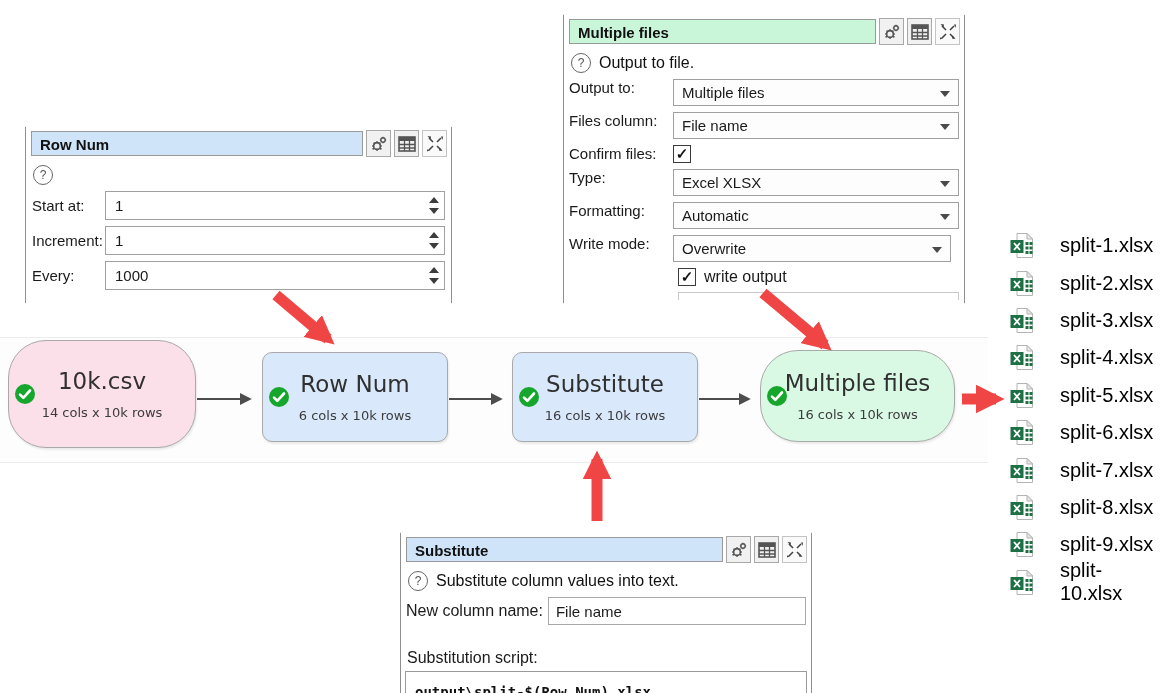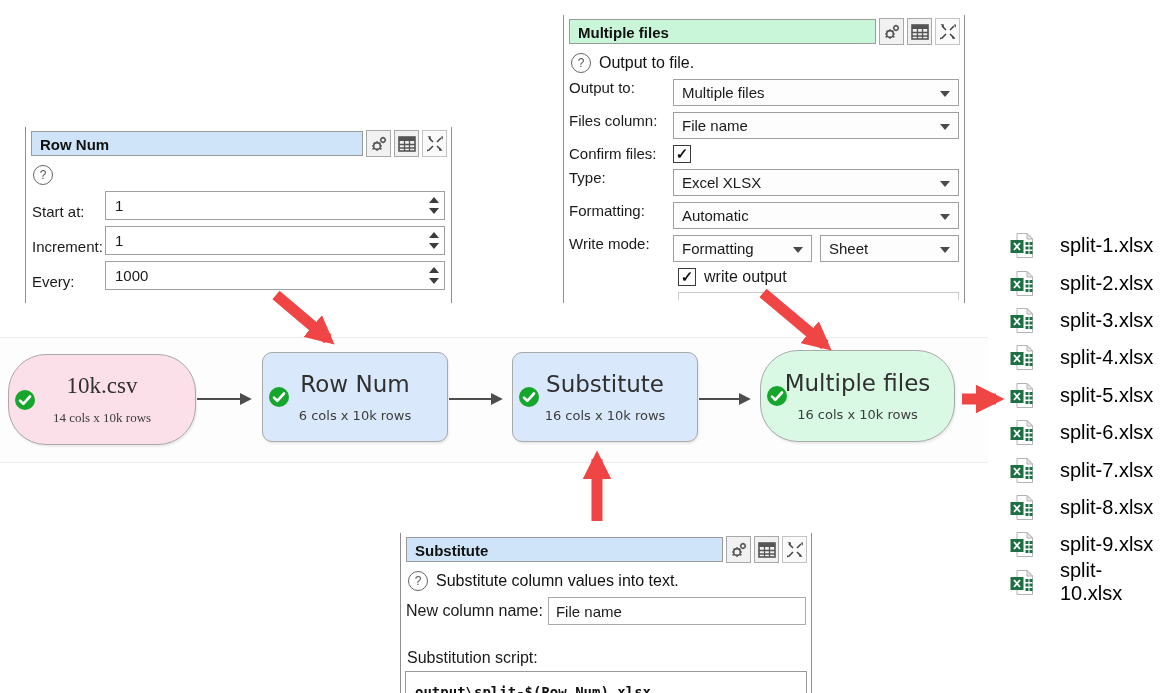--- a/index.html
+++ b/index.html
@@ -22,21 +22,21 @@
   .t-green{background:#c9f5d9;}
   .hbtn{width:25px;height:27px;padding:0;display:flex;align-items:center;justify-content:center;
         background:#f1f1f1;border:1px solid #a8a8a8;box-sizing:border-box;cursor:pointer;}
   .hbtn:last-child{background:#fafafa;border-color:#c4c4c4;}
 
   .help-row{display:flex;align-items:center;gap:8px;margin:8px 7px 6px 7px;font-size:16px;color:#111;}
   .help-circle{width:18px;height:18px;border:1.4px solid #666;border-radius:50%;flex:none;
                display:flex;align-items:center;justify-content:center;font-size:12px;color:#555;cursor:pointer;}
 
   
-  .rn-row{display:flex;align-items:flex-end;margin:6px 6px 6px 6px;}
+  .rn-row{display:flex;align-items:center;margin:6px 6px 6px 6px;}
   .rn-label{width:73px;flex:none;font-size:15px;}
   .spin-input{flex:1;height:29px;border:1px solid #a0a0a0;background:#fff;box-sizing:border-box;
               display:flex;align-items:center;padding-left:9px;font-size:15px;position:relative;}
   .spinner{position:absolute;right:0;top:0;bottom:0;width:21px;display:flex;flex-direction:column;
            align-items:center;justify-content:center;gap:5px;cursor:pointer;}
   .tri-up{width:0;height:0;border-left:5px solid transparent;border-right:5px solid transparent;border-bottom:6px solid #3c3c3c;}
   .tri-down{width:0;height:0;border-left:5px solid transparent;border-right:5px solid transparent;border-top:6px solid #3c3c3c;}
 
   
   .mf-row{display:flex;margin:6px 5px 6px 5px;}
@@ -230,28 +230,24 @@
     <div class="mf-row">
       <span class="mf-label">Formatting:</span>
       <div class="dropdown">
         <span>Automatic</span>
         <span class="dd-caret"></span>
       </div>
     </div>
     <div class="mf-row">
       <span class="mf-label">Write mode:</span>
       <div class="dropdown">
-        <span>Formatting</span>
+        <span>Overwrite</span>
         <span class="dd-caret"></span>
       </div>
       <span class="dd-gap"></span>
-      <div class="dropdown">
-        <span>Sheet</span>
-        <span class="dd-caret"></span>
-      </div>
     </div>
     <div class="mf-row" style="margin-left:114px;">
       <div class="checkbox">
         <span>✓</span>
       </div>
       <span style="margin-left:8px;font-size:16px;">write output</span>
     </div>
     <div class="input-sliver"></div>
   </div>
 
@@ -301,21 +297,21 @@
       <div class="text-input">
         <span>File name</span>
       </div>
     </div>
     <div class="script-label">Substitution script:</div>
     <div class="script-box">
       <span>output\split-$(Row Num).xlsx</span>
     </div>
   </div>
 
-  <div class="node pill n-pink" style="left:8px;top:354px;width:188px;height:91px;font-family:Liberation Serif, serif;">
+  <div class="node pill n-pink" style="left:8px;top:340px;width:188px;height:108px;">
     <span class="badge">
       <svg width="22" height="22" viewBox="0 0 22 22">
           <circle cx="11" cy="11" r="10" fill="#16a62c"></circle>
           <path d="M6 11.6l3.3 3.2 6.7-7.3" stroke="#fff" stroke-width="2.6" fill="none" stroke-linecap="round" stroke-linejoin="round"></path>
         </svg>
     </span>
     <div class="node-title">10k.csv</div>
     <div class="node-sub">14 cols x 10k rows</div>
   </div>
 

